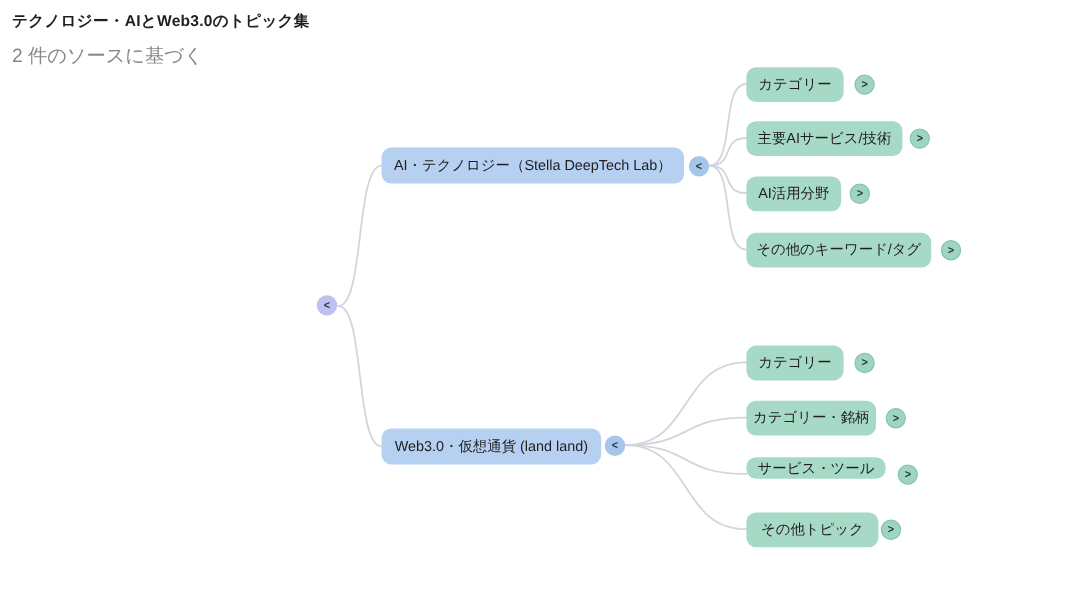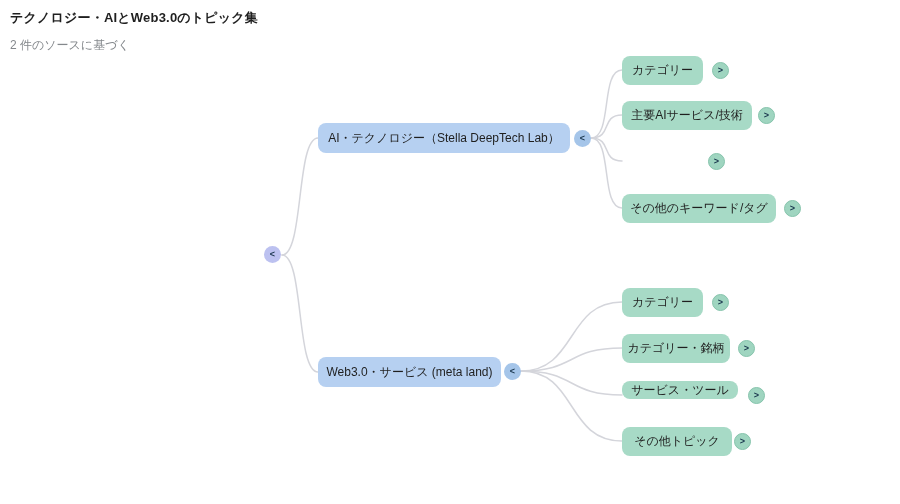--- a/index.html
+++ b/index.html
@@ -11,21 +11,21 @@
   }
   .stage { position: relative; width: 900px; height: 504px; }
 
   .page-title {
     position: absolute; left: 10px; top: 9px;
     font-size: 13px; font-weight: 700; color: var(--text, #1f1f1f);
     letter-spacing: 0.2px; white-space: nowrap;
   }
   .page-subtitle {
     position: absolute; left: 10px; top: 37px;
-    font-size: 12px; color: var(--subtitle-text, #84888c);
+    font-size: 16px; color: var(--subtitle-text, #84888c);
     white-space: nowrap;
   }
 
   svg.links { position: absolute; left: 0; top: 0; z-index: 1; }
   svg.links path {
     fill: none;
     stroke: var(--connector, #d4d5db);
     stroke-width: 1.5;
     stroke-linecap: round;
   }
@@ -93,30 +93,31 @@
   <div class="node leaf" style="left:622px;top:56px;width:81px;height:29px">カテゴリー</div>
   <button class="chev leaf-btn" style="left:712px;top:62px">
     <span>&gt;</span>
   </button>
 
   <div class="node leaf" style="left:622px;top:101px;width:130px;height:29px">主要AIサービス/技術</div>
   <button class="chev leaf-btn" style="left:758px;top:107px">
     <span>&gt;</span>
   </button>
 
+  <div class="node leaf" style="left:622px;top:147px;width:79px;height:29px">AI活用分野</div>
   <button class="chev leaf-btn" style="left:708px;top:153px">
     <span>&gt;</span>
   </button>
 
   <div class="node leaf" style="left:622px;top:194px;width:154px;height:29px">その他のキーワード/タグ</div>
   <button class="chev leaf-btn" style="left:784px;top:200px">
     <span>&gt;</span>
   </button>
 
-  <div class="node branch" style="left:318px;top:357px;width:183px;height:30px">Web3.0・サービス (meta land)</div>
+  <div class="node branch" style="left:318px;top:357px;width:183px;height:30px">Web3.0・仮想通貨 (land land)</div>
   <button class="chev branch-btn" style="left:504px;top:363px">
     <span>&lt;</span>
   </button>
 
   <div class="node leaf" style="left:622px;top:288px;width:81px;height:29px">カテゴリー</div>
   <button class="chev leaf-btn" style="left:712px;top:294px">
     <span>&gt;</span>
   </button>
 
   <div class="node leaf" style="left:622px;top:334px;width:108px;height:29px">カテゴリー・銘柄</div>

